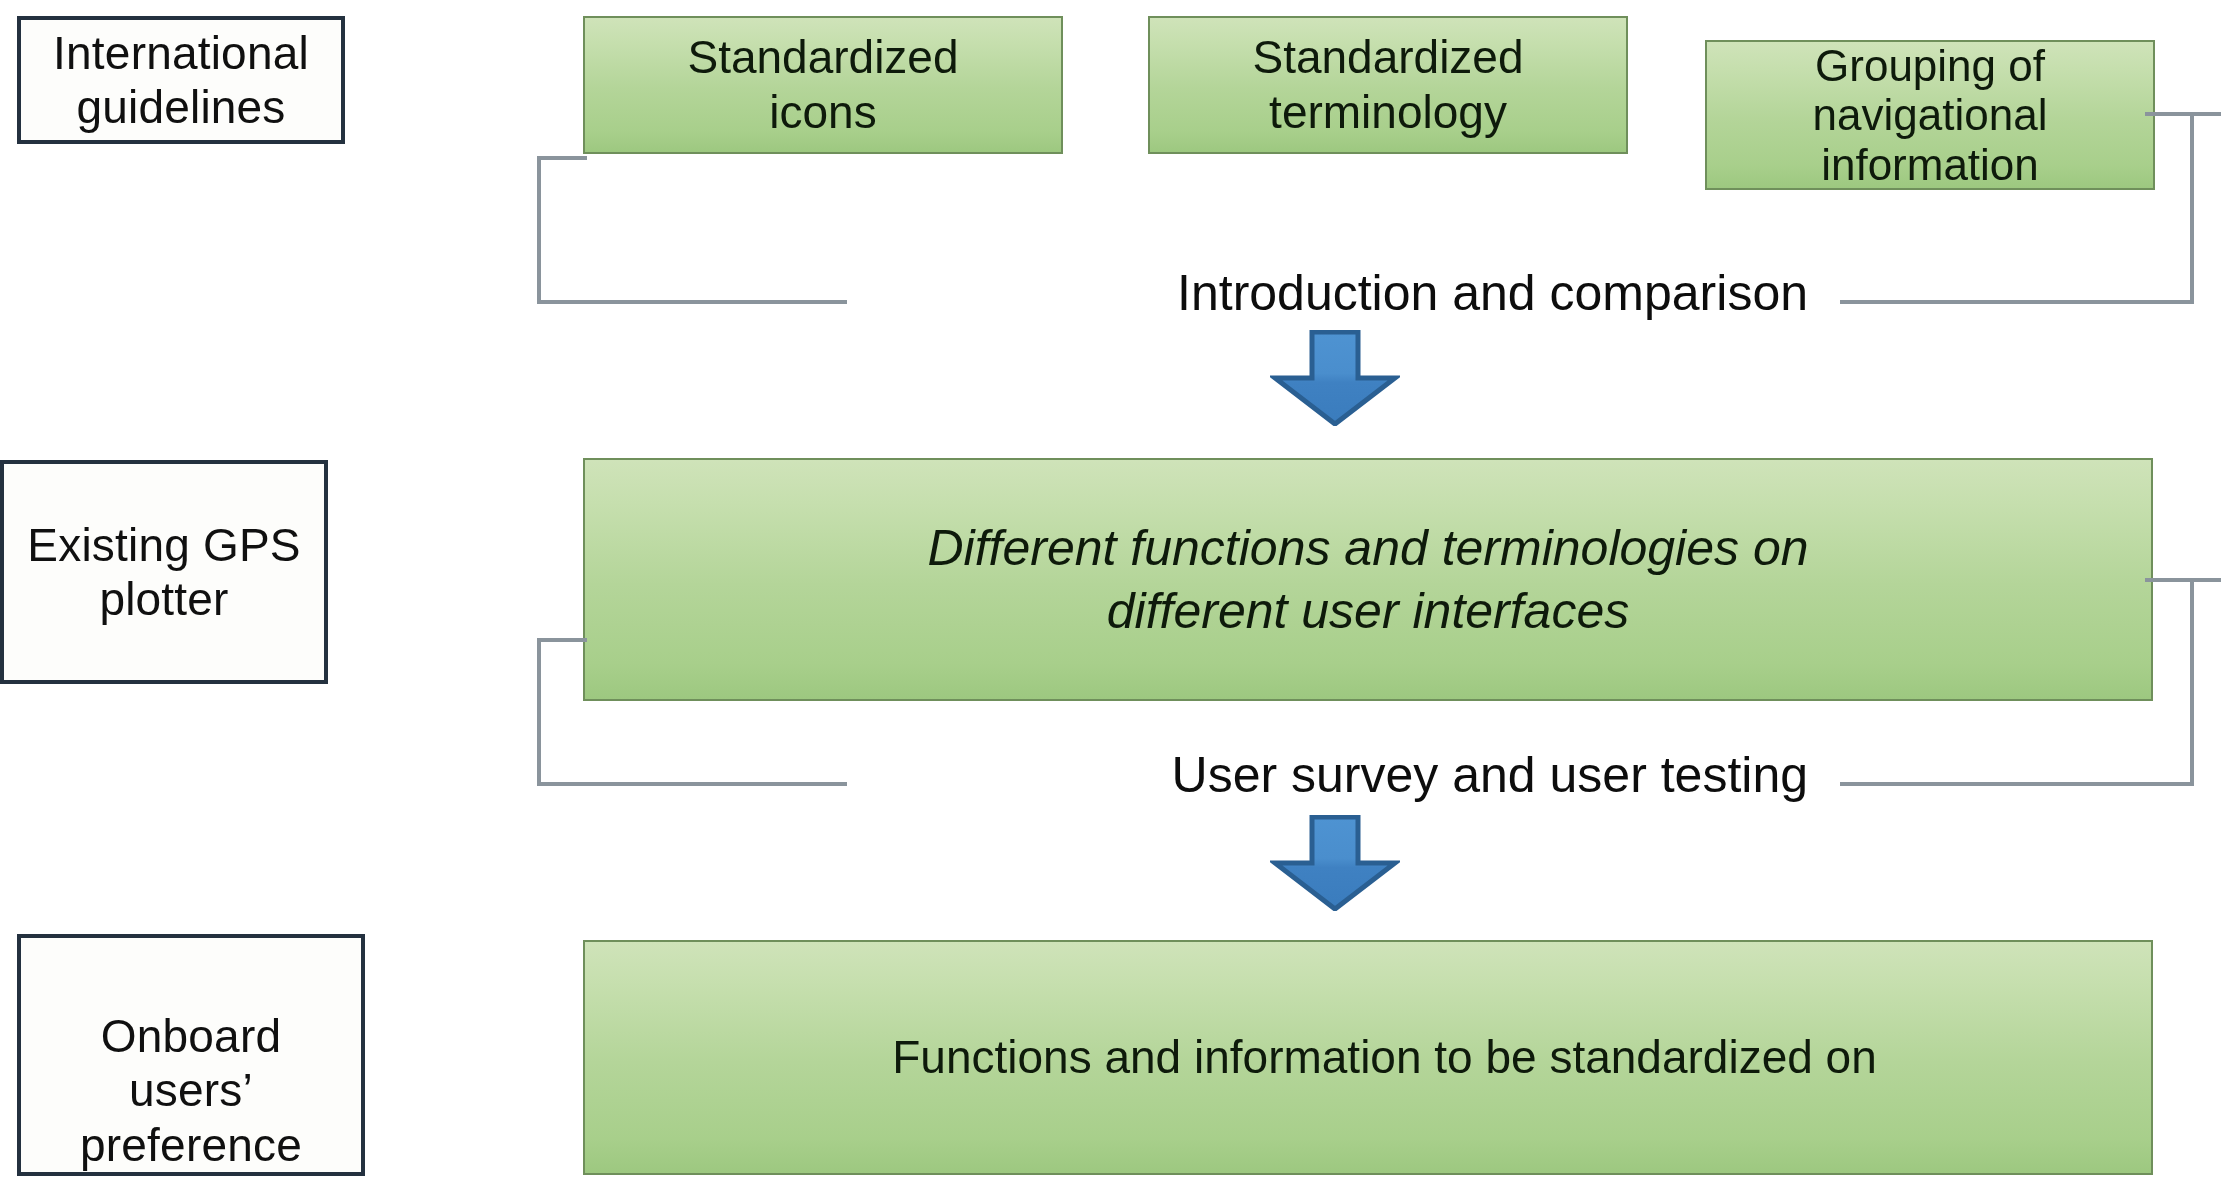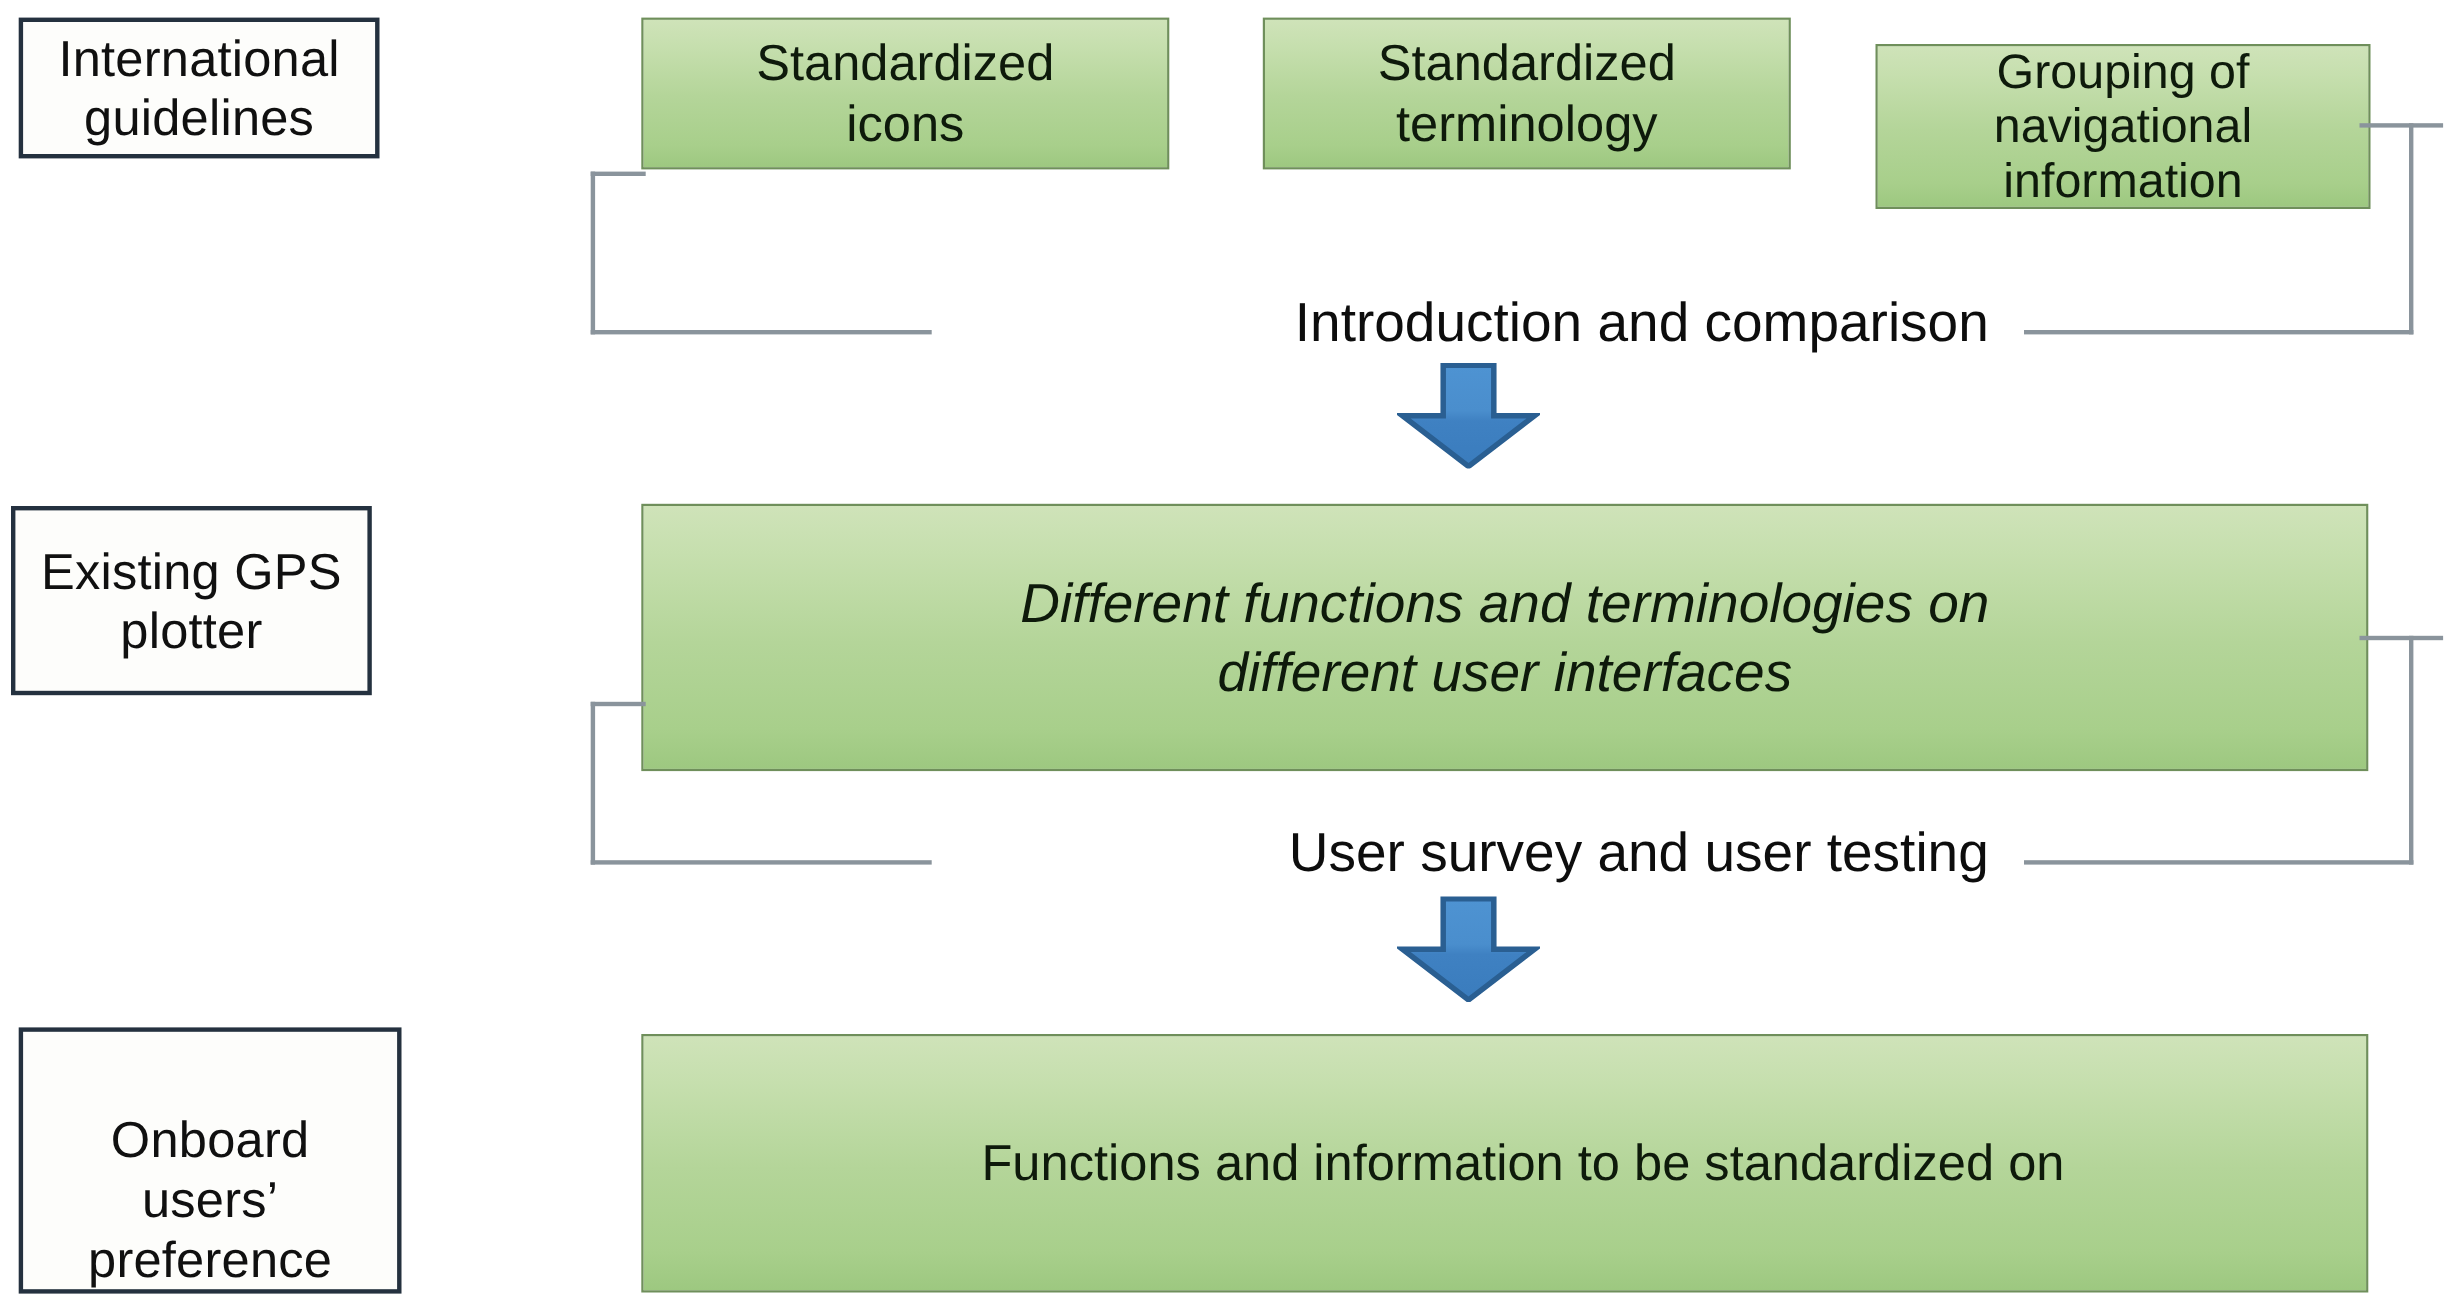--- a/index.html
+++ b/index.html
@@ -138,21 +138,21 @@
       <linearGradient id="agrad1" x1="0" y1="0" x2="0" y2="1">
         <stop offset="0%" stop-color="#4e93d2"></stop>
         <stop offset="45%" stop-color="#4a8ecd"></stop>
         <stop offset="55%" stop-color="#3f81c2"></stop>
         <stop offset="100%" stop-color="#3a7cbd"></stop>
       </linearGradient>
     </defs>
     <polygon points="42,2 88,2 88,48 125,48 65,94 5,48 42,48" fill="url(#agrad1)" stroke="#2a5f92" stroke-width="5" stroke-linejoin="miter"></polygon>
   </svg>
 
-  <div class="cat-box" style="left:10px; top:460px; width:328px; height:172px;">
+  <div class="cat-box" style="left:0; top:460px; width:328px; height:224px;">
     <span class="txt">
       <span>Existing GPS</span><br>
       <span>plotter</span>
     </span>
   </div>
 
   <div class="green-box italic" style="left:583px; top:458px; width:1570px; height:243px;">
     <span class="txt">
       <span>Different functions and terminologies on</span><br>
       <span>different user interfaces</span>

